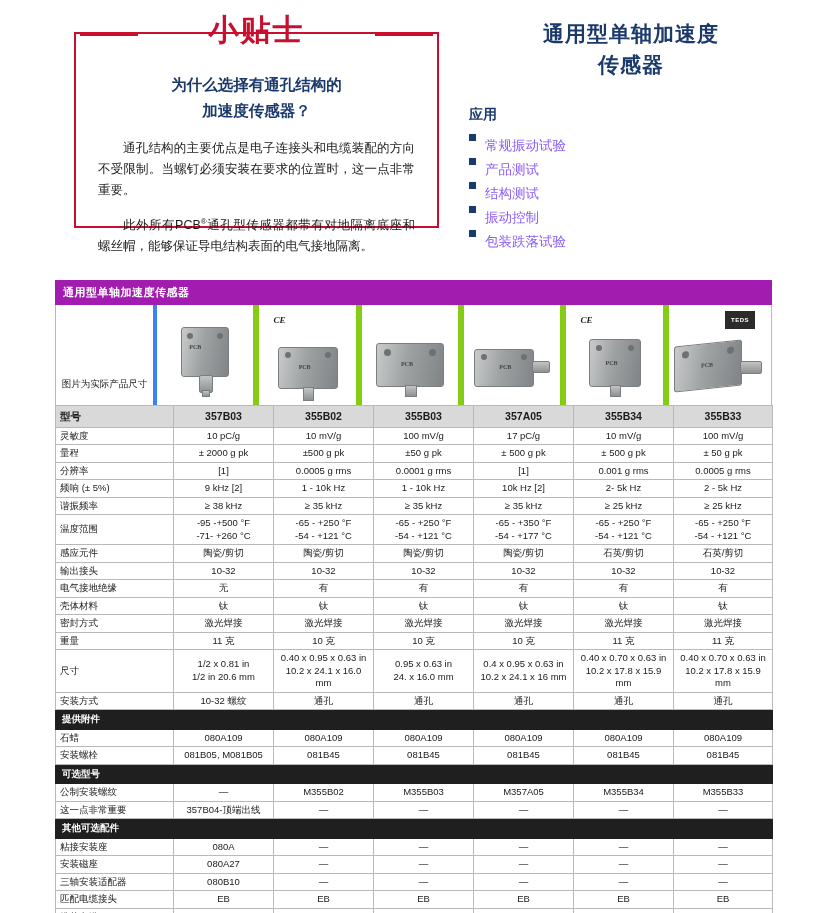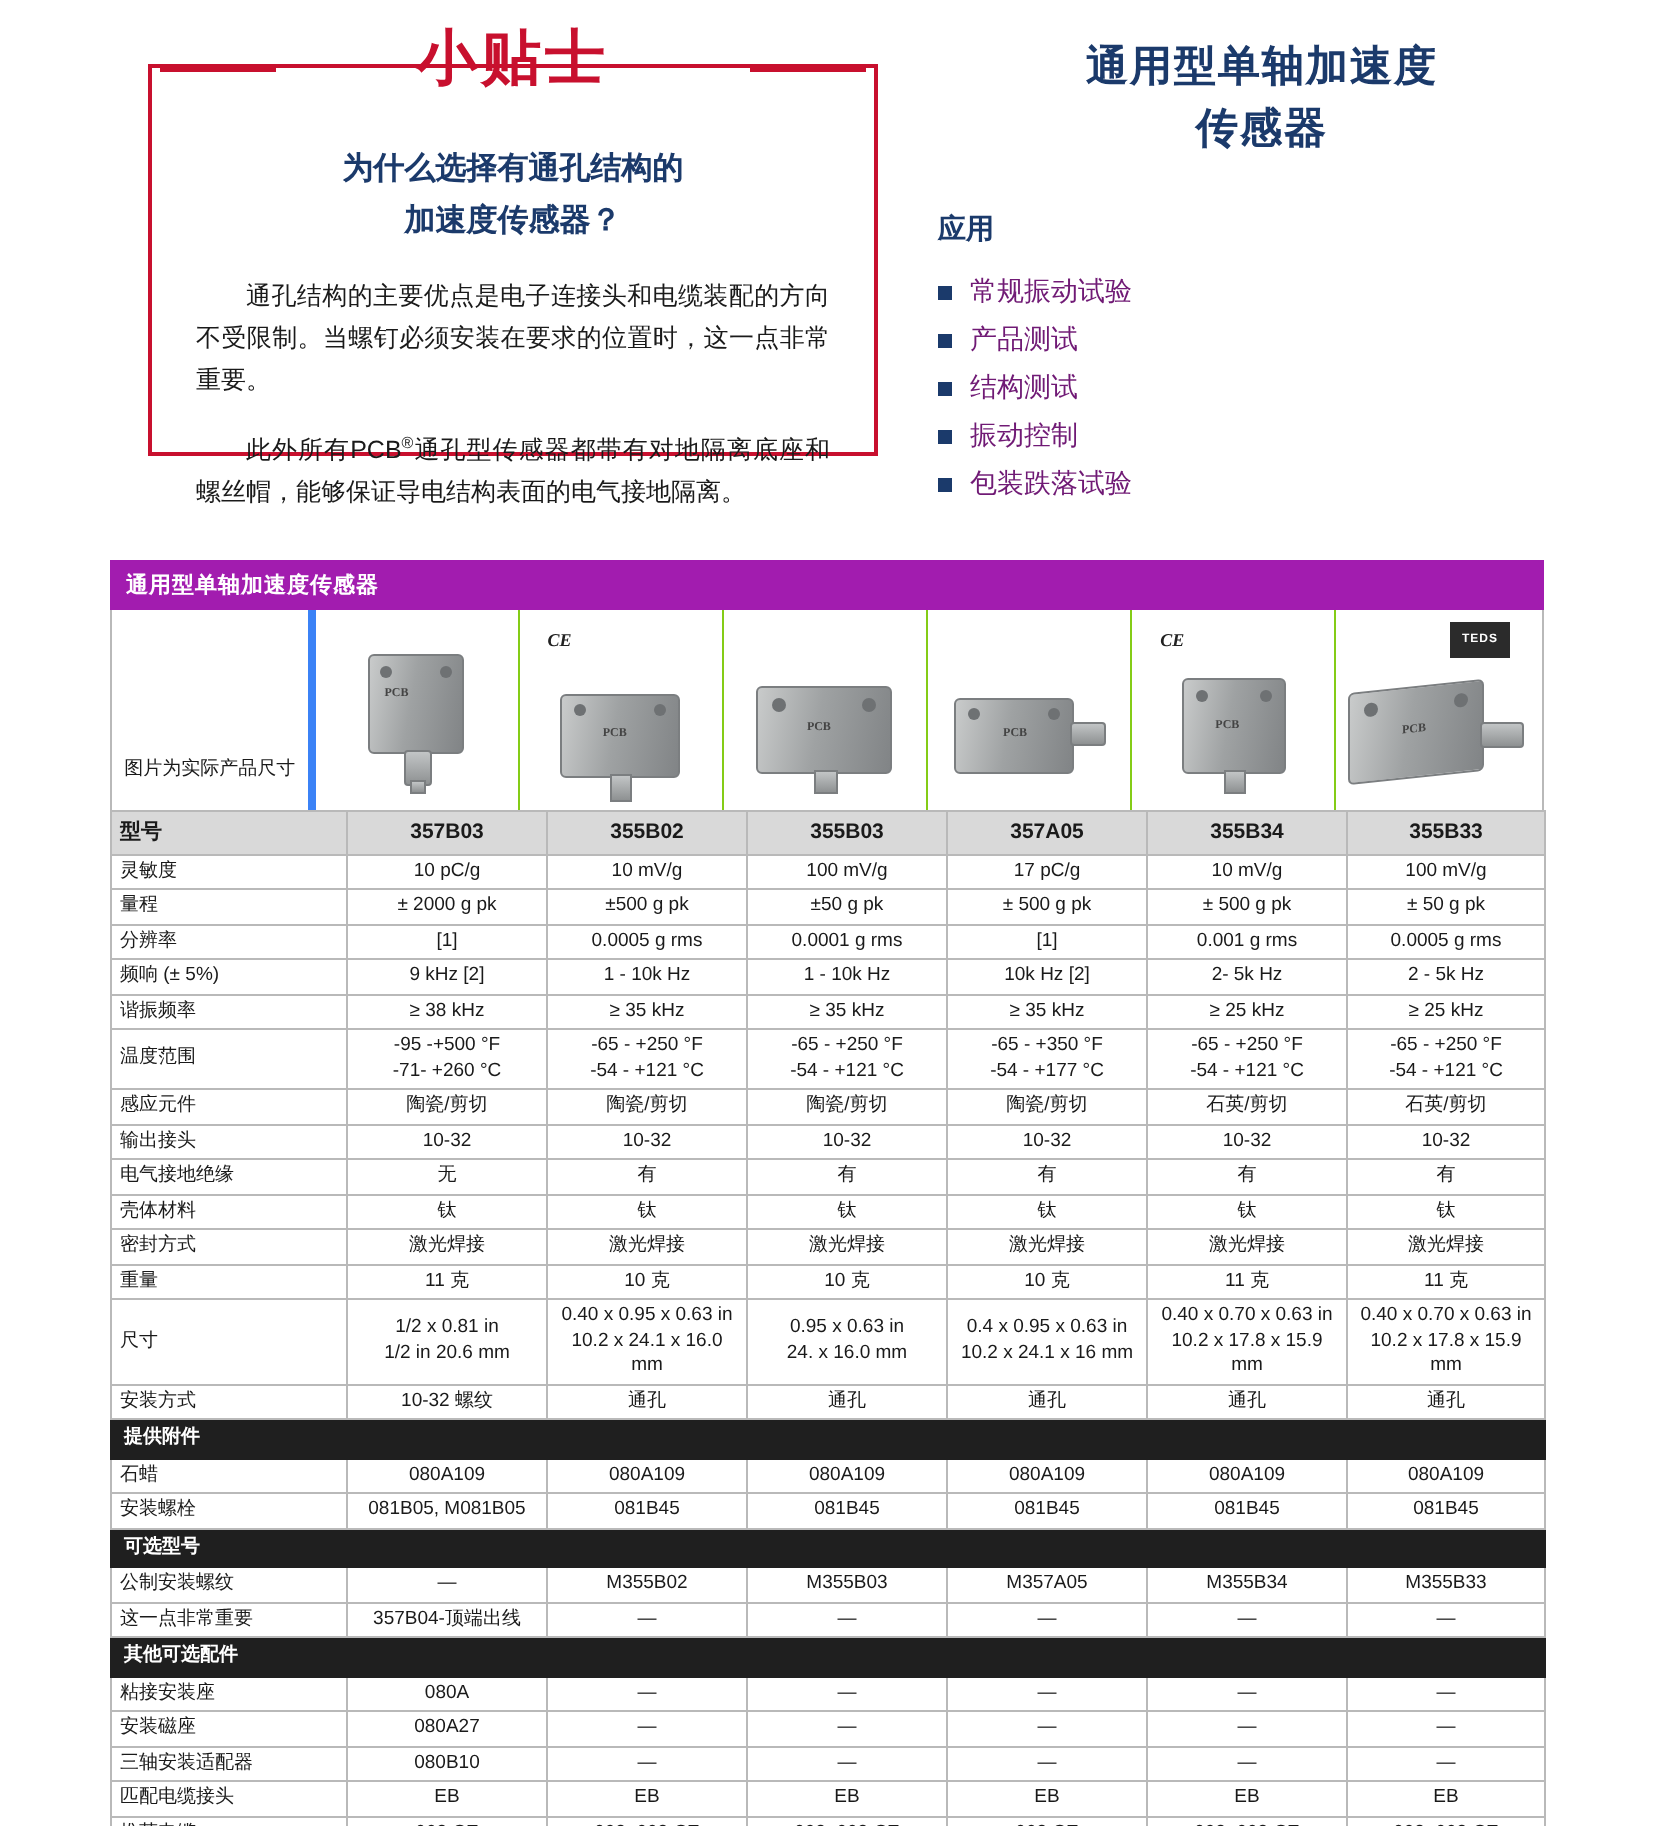--- a/index.html
+++ b/index.html
@@ -49,22 +49,22 @@
   .right-col{margin-left:22px;width:340px;}
   .prod-title{
     text-align:center;color:#1b3a6b;font-size:21px;font-weight:bold;
     line-height:31px;margin:6px 0 0 0;letter-spacing:1px;
   }
   .app-head{
     color:#1b3a6b;font-size:14px;font-weight:bold;margin:26px 0 10px 8px;
   }
   .app-list{list-style:none;margin:0;padding:0 0 0 8px;}
   .app-list li{
-    font-size:13.5px;color:#701a75;line-height:24px;
-    display:flex;align-items:center;
+    font-size:13.5px;color:#8b5cf6;line-height:24px;
+    display:flex;
   }
   .bullet{
     display:inline-block;width:7px;height:7px;background:#1b3a6b;
     margin-right:9px;flex:0 0 auto;
   }
 
   
   .tblwrap{margin:26px 55px 0 55px;width:717px;}
   .tbl-header{
     background:#a21caf;color:#fff;font-size:11px;font-weight:bold;
@@ -83,21 +83,21 @@
   tr.modelrow td.lbl{font-weight:bold;}
   tr.section td{
     background:#1f1f1f;color:#fff;font-weight:bold;font-size:9.5px;
     padding:3px 6px;text-align:left;border:1px solid #1f1f1f;
   }
   .twoline span{display:block;}
 
   
   .imgstrip{display:flex;border-left:1px solid #b9b9b9;border-right:1px solid #b9b9b9;
     border-bottom:0;background:#fff;height:100px;}
-  .imgcell{border-right:1px solid #84cc16;position:relative;display:flex;
+  .imgcell{border-right:6px solid #84cc16;position:relative;display:flex;
     align-items:flex-end;justify-content:center;box-sizing:border-box;}
   .imgcell:last-child{border-right:0;}
   .cap{width:118px;border-right:4px solid #3b82f6;display:flex;align-items:flex-end;
     justify-content:center;font-size:9.5px;padding-bottom:14px;box-sizing:border-box;}
   .ce{position:absolute;top:10px;left:14px;font-size:9px;font-weight:bold;
     font-family:"Liberation Serif",serif;color:#222;font-style:italic;}
   .teds{position:absolute;top:6px;right:16px;width:30px;height:18px;
     background:#2b2b2b;color:#fff;font-size:6px;display:flex;align-items:center;
     justify-content:center;font-weight:bold;letter-spacing:.5px;}
 

